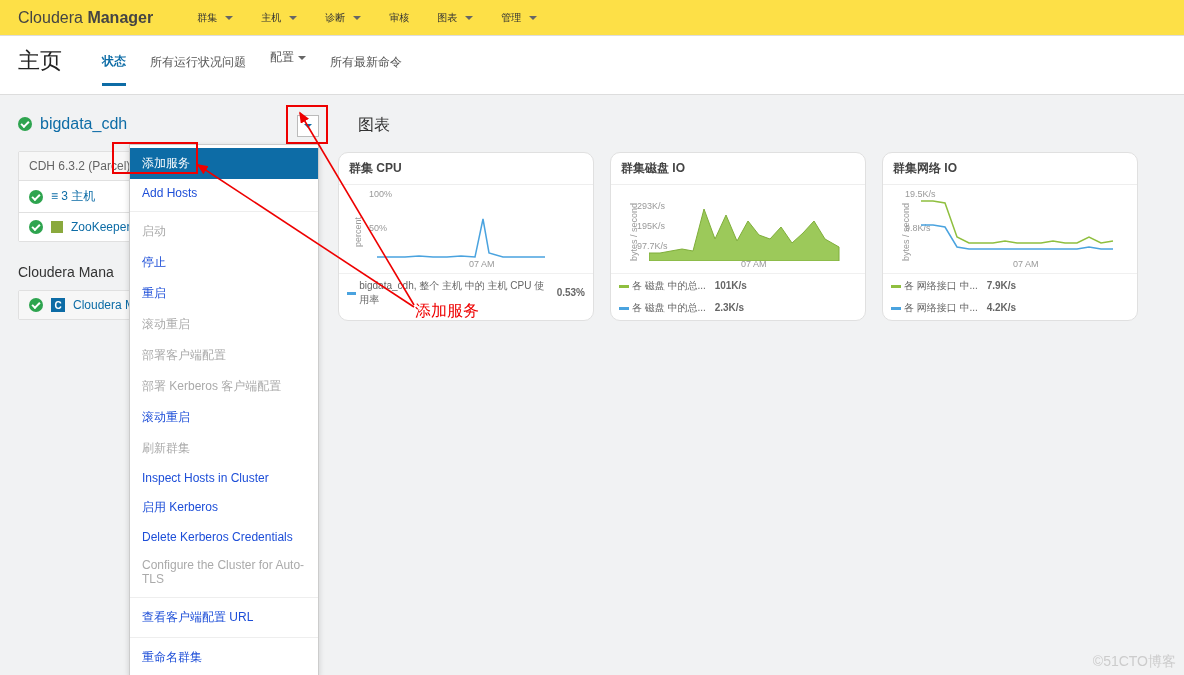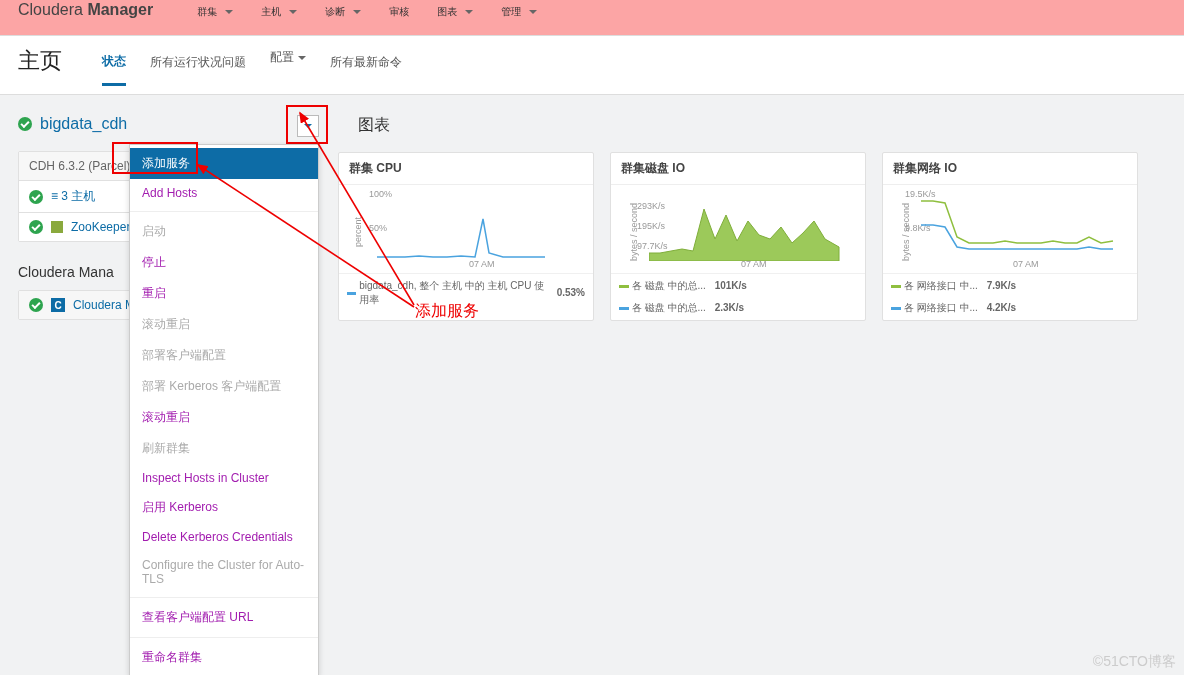--- a/index.html
+++ b/index.html
@@ -1,19 +1,19 @@
 <!DOCTYPE html>
 <html><head>
 <meta charset="utf-8">
 <style>
 *{box-sizing:border-box;margin:0;padding:0;font-family:"Helvetica Neue",Arial,sans-serif}
 body{background:#f1f2f3;font-size:12px;color:#333;width:1184px;height:675px;overflow:hidden;position:relative}
 a{color:#0d6ca6;text-decoration:none}
 
-.topnav{background:#fca5a5;border-bottom:1px solid #ddd;height:36px;display:flex;align-items:flex-end;padding:16px 18px}
+.topnav{background:#fde047;border-bottom:1px solid #ddd;height:36px;display:flex;align-items:center;padding:16px 18px}
 .topnav .brand{font-size:16px;color:#444}
 .topnav .brand .light{font-weight:300}
 .topnav .brand .bold{font-weight:700}
 .topnav ul{list-style:none;display:flex;margin-left:30px}
 .topnav li{padding:0 14px;font-size:10px;color:#333;cursor:pointer;display:flex;align-items:center;gap:8px}
 .caret{display:inline-block;width:0;height:0;border-left:4px solid transparent;border-right:4px solid transparent;border-top:4px solid #666}
 
 .subhead{background:#fff;border-bottom:1px solid #ddd;padding:10px 18px 8px 18px;display:flex;align-items:flex-end}
 .subhead h1{font-size:22px;font-weight:400;color:#222;margin-right:40px;padding-bottom:10px}
 .subhead .tabs{display:flex;gap:24px}
@@ -29,38 +29,38 @@
 .status-ok{display:inline-block;width:14px;height:14px;border-radius:50%;background:#2ea44f;position:relative}
 .status-ok::after{content:"";position:absolute;left:3px;top:4px;width:6px;height:3px;border-left:2px solid #fff;border-bottom:2px solid #fff;transform:rotate(-45deg)}
 
 .dropdown-btn{position:absolute;left:279px;top:0;width:22px;height:22px;border:1px solid #bbb;background:#fff;display:flex;align-items:center;justify-content:center;cursor:pointer}
 .dropdown-btn .caret{border-top-color:#0d6ca6}
 .highlight-box{position:absolute;border:2px solid #e00;pointer-events:none}
 .highlight-dropdown{left:268px;top:-10px;width:42px;height:39px}
 .highlight-addservice{left:94px;top:27px;width:86px;height:32px}
 
 .menu{position:absolute;left:111px;top:29px;width:190px;background:#fff;border:1px solid #ccc;box-shadow:0 2px 6px rgba(0,0,0,0.15);padding:3px 0;z-index:10}
-.menu .mi{padding:7px 12px;font-size:12px;color:#a21caf;cursor:pointer}
+.menu .mi{padding:7px 12px;font-size:12px;color:#1d4ed8;cursor:pointer}
 .menu .mi.sel{background:#0d6ca6;color:#fff}
 .menu .mi.dis{color:#aaa;cursor:default}
 .menu .sep{height:1px;background:#eee;margin:4px 0}
 
 .svc-list{border:1px solid #e0e0e0;border-radius:2px}
 .svc-list .row{padding:7px 10px;border-top:1px solid #e0e0e0;display:flex;align-items:center;gap:8px;background:#fff;font-size:12px}
 .svc-list .row:first-child{border-top:none;background:#f7f7f7;color:#666}
 .svc-list .row a{color:#0d6ca6}
 .icon-hosts{color:#0d6ca6}
 .icon-zk{width:12px;height:12px;background:#8aa93d;display:inline-block}
 .icon-cm{width:14px;height:14px;background:#0d6ca6;color:#fff;display:inline-flex;align-items:center;justify-content:center;font-size:10px;font-weight:700}
 
 .section-title{font-size:14px;color:#333;margin:22px 0 10px 0}
 
 .charts-title{font-size:16px;color:#333;margin-bottom:16px;margin-left:20px}
 .charts-row{display:flex;gap:16px}
-.chart{width:256px;border:1px solid #e0e0e0;background:#fff;border-radius:2px}
+.chart{width:256px;border:1px solid #e0e0e0;background:#fff;border-radius:10px}
 .chart .ctitle{padding:7px 10px;font-size:12px;border-bottom:1px solid #eee;font-weight:600;color:#444}
 .chart .cbody{height:88px;position:relative;padding:4px 6px}
 .chart .cfoot{padding:5px 8px;font-size:10px;color:#666;display:flex;gap:8px;flex-wrap:wrap;border-top:1px solid #f0f0f0;line-height:1.4}
 .chart .cfoot .leg{display:flex;align-items:center;gap:3px}
 .leg-sw{width:10px;height:3px;display:inline-block}
 .axis-lbl{position:absolute;font-size:9px;color:#999}
 .chart svg{position:absolute;left:38px;top:6px}
 
 .annot-label{position:absolute;left:415px;top:206px;font-size:16px;color:#e00;font-weight:500;z-index:20}
 .watermark{position:absolute;right:8px;bottom:4px;color:#ccc;font-size:14px}

